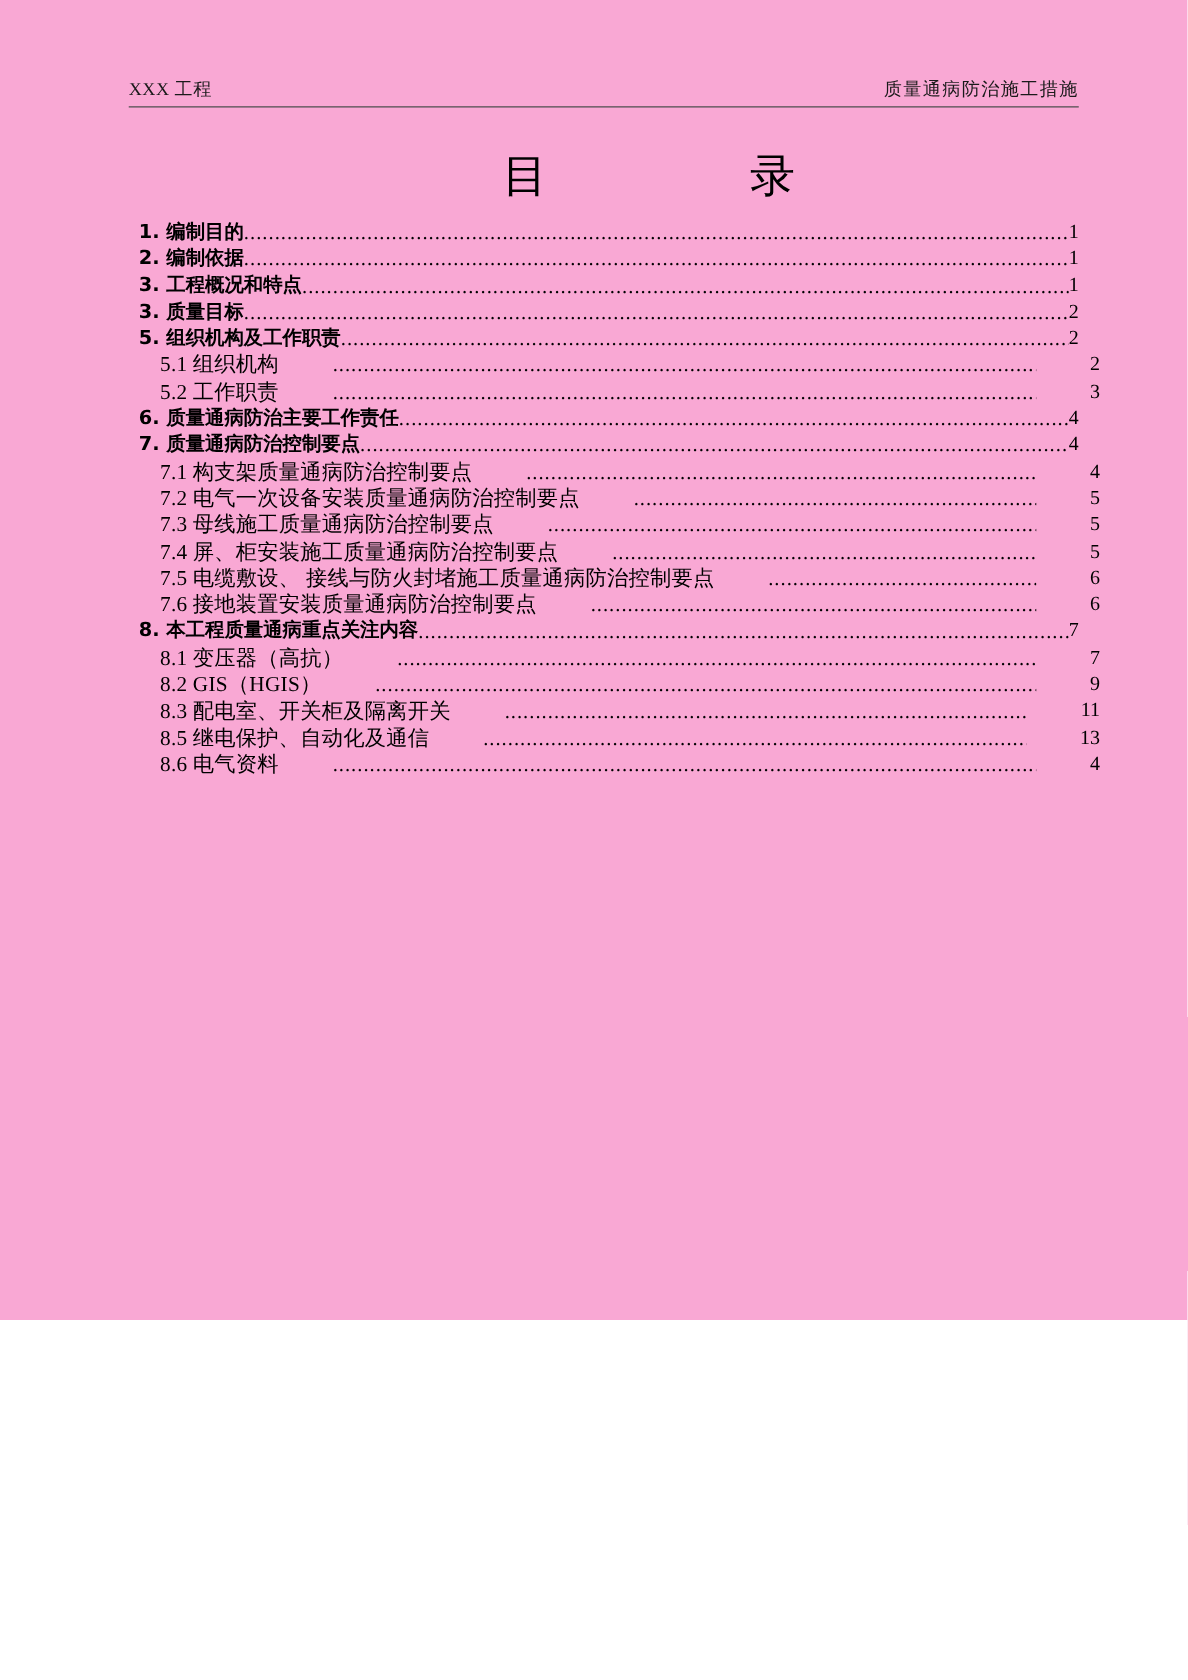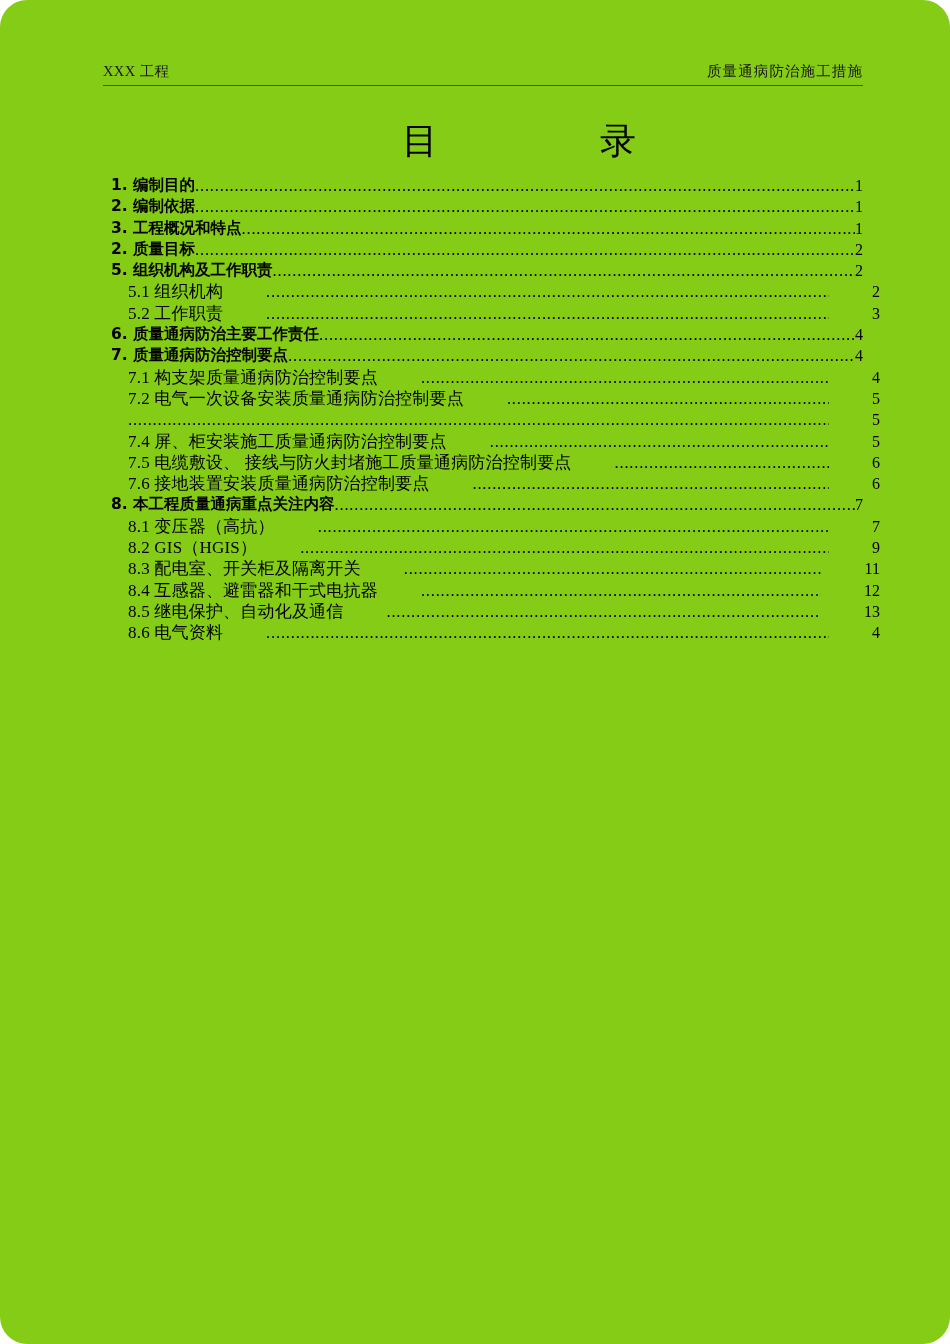--- a/index.html
+++ b/index.html
@@ -15,23 +15,22 @@
     color: #000000;
     position: relative;
     overflow: hidden;
   }
 
   .page {
     position: absolute;
     left: 0;
     top: 0;
     width: 950px;
-    height: 1344px;
-    background: #84cc16;
-    border-radius: 27px;
+    height: 1056px;
+    background: #f9a8d4;
   }
 
   
   .doc-header {
     position: absolute;
     left: 103px;
     top: 62px;
     width: 760px;
     height: 24px;
   }
@@ -184,21 +183,21 @@
         <span class="label">2. 编制依据</span>
         <span class="leader"></span>
         <span class="page-no">1</span>
       </div>
       <div class="toc-entry level-1">
         <span class="label">3. 工程概况和特点</span>
         <span class="leader"></span>
         <span class="page-no">1</span>
       </div>
       <div class="toc-entry level-1">
-        <span class="label">2. 质量目标</span>
+        <span class="label">3. 质量目标</span>
         <span class="leader"></span>
         <span class="page-no">2</span>
       </div>
       <div class="toc-entry level-1">
         <span class="label">5. 组织机构及工作职责</span>
         <span class="leader"></span>
         <span class="page-no">2</span>
       </div>
       <div class="toc-entry level-2">
         <span class="label">5.1 组织机构</span>
@@ -224,20 +223,21 @@
         <span class="label">7.1 构支架质量通病防治控制要点</span>
         <span class="leader"></span>
         <span class="page-no">4</span>
       </div>
       <div class="toc-entry level-2">
         <span class="label">7.2 电气一次设备安装质量通病防治控制要点</span>
         <span class="leader"></span>
         <span class="page-no">5</span>
       </div>
       <div class="toc-entry level-2">
+        <span class="label">7.3 母线施工质量通病防治控制要点</span>
         <span class="leader"></span>
         <span class="page-no">5</span>
       </div>
       <div class="toc-entry level-2">
         <span class="label">7.4 屏、柜安装施工质量通病防治控制要点</span>
         <span class="leader"></span>
         <span class="page-no">5</span>
       </div>
       <div class="toc-entry level-2">
         <span class="label">7.5 电缆敷设、 接线与防火封堵施工质量通病防治控制要点</span>
@@ -263,25 +263,20 @@
         <span class="label">8.2 GIS（HGIS）</span>
         <span class="leader"></span>
         <span class="page-no">9</span>
       </div>
       <div class="toc-entry level-2">
         <span class="label">8.3 配电室、开关柜及隔离开关</span>
         <span class="leader"></span>
         <span class="page-no">11</span>
       </div>
       <div class="toc-entry level-2">
-        <span class="label">8.4 互感器、避雷器和干式电抗器</span>
-        <span class="leader"></span>
-        <span class="page-no">12</span>
-      </div>
-      <div class="toc-entry level-2">
         <span class="label">8.5 继电保护、自动化及通信</span>
         <span class="leader"></span>
         <span class="page-no">13</span>
       </div>
       <div class="toc-entry level-2">
         <span class="label">8.6 电气资料</span>
         <span class="leader"></span>
         <span class="page-no">4</span>
       </div>
     </div>

